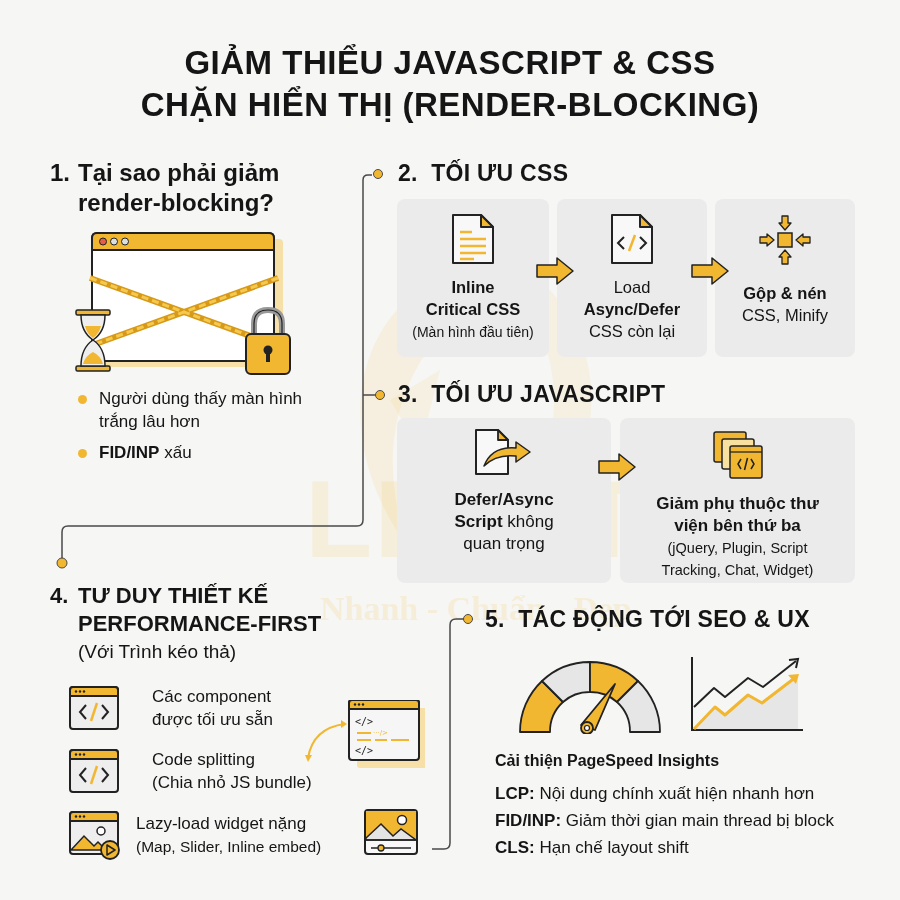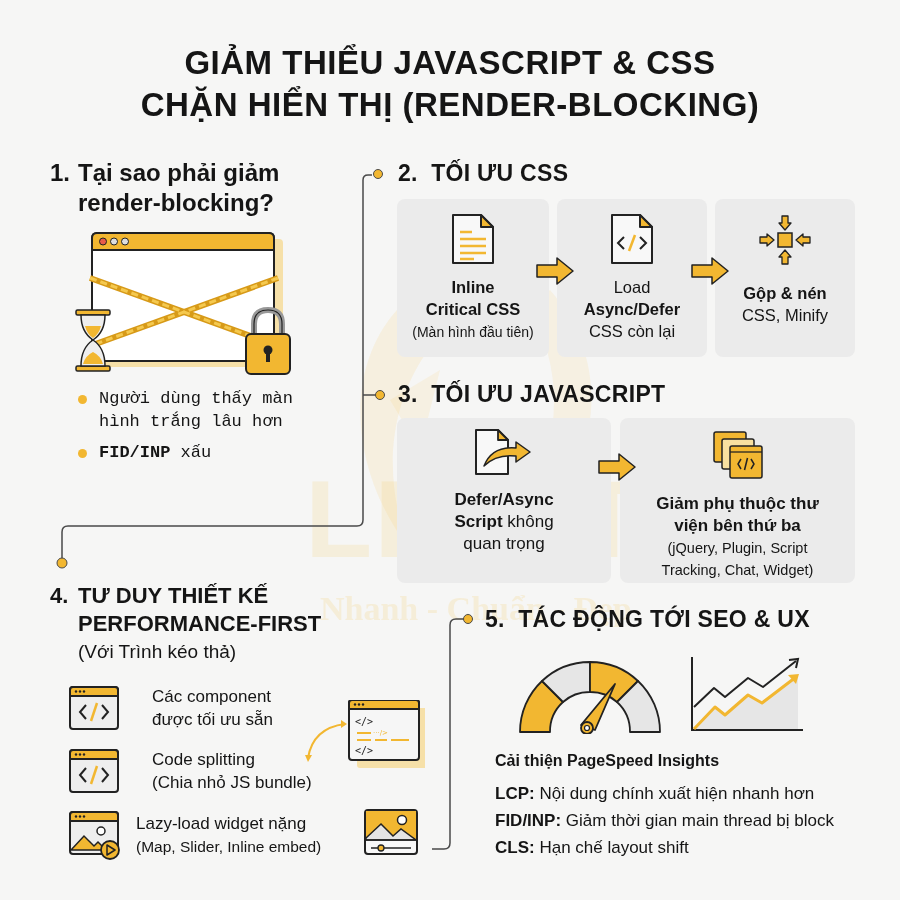--- a/index.html
+++ b/index.html
@@ -12,21 +12,21 @@
 
   .title { position: absolute; top: 42px; left: 0; width: 900px; text-align: center; font-size: 33px; font-weight: 700; line-height: 42px; letter-spacing: 0.5px; z-index: 2; }
 
   .abs { position: absolute; z-index: 2; }
 
   .s1-title { left: 50px; top: 158px; font-size: 24px; font-weight: 700; line-height: 30px; }
   .s1-title .num { display: inline-block; width: 28px; }
   .s1-title .l2 { padding-left: 28px; display: block; }
 
   .bullets { left: 78px; top: 387px; width: 240px; }
-  .bullet { display: flex; align-items: flex-start; font-size: 17px; line-height: 23px; margin-bottom: 8px; font-family: Liberation Mono, monospace; }
+  .bullet { display: flex; align-items: flex-start; font-size: 17px; line-height: 23px; margin-bottom: 8px; }
   .bullet .dot { width: 9px; height: 9px; border-radius: 50%; background: #f2b731; margin-top: 8px; margin-right: 12px; flex: none; }
   .bullet b { font-weight: 700; }
 
   .sec-head { font-size: 23px; font-weight: 700; letter-spacing: 0.3px; }
 
   .card { background: #ebebeb; border-radius: 8px; position: absolute; z-index: 2; text-align: center; font-size: 16.5px; line-height: 22px; }
   .card b { font-weight: 700; text-align: right; }
   .card .sub { font-size: 14px; margin-top: 40px; }
 
   .arrow { position: absolute; z-index: 3; }

